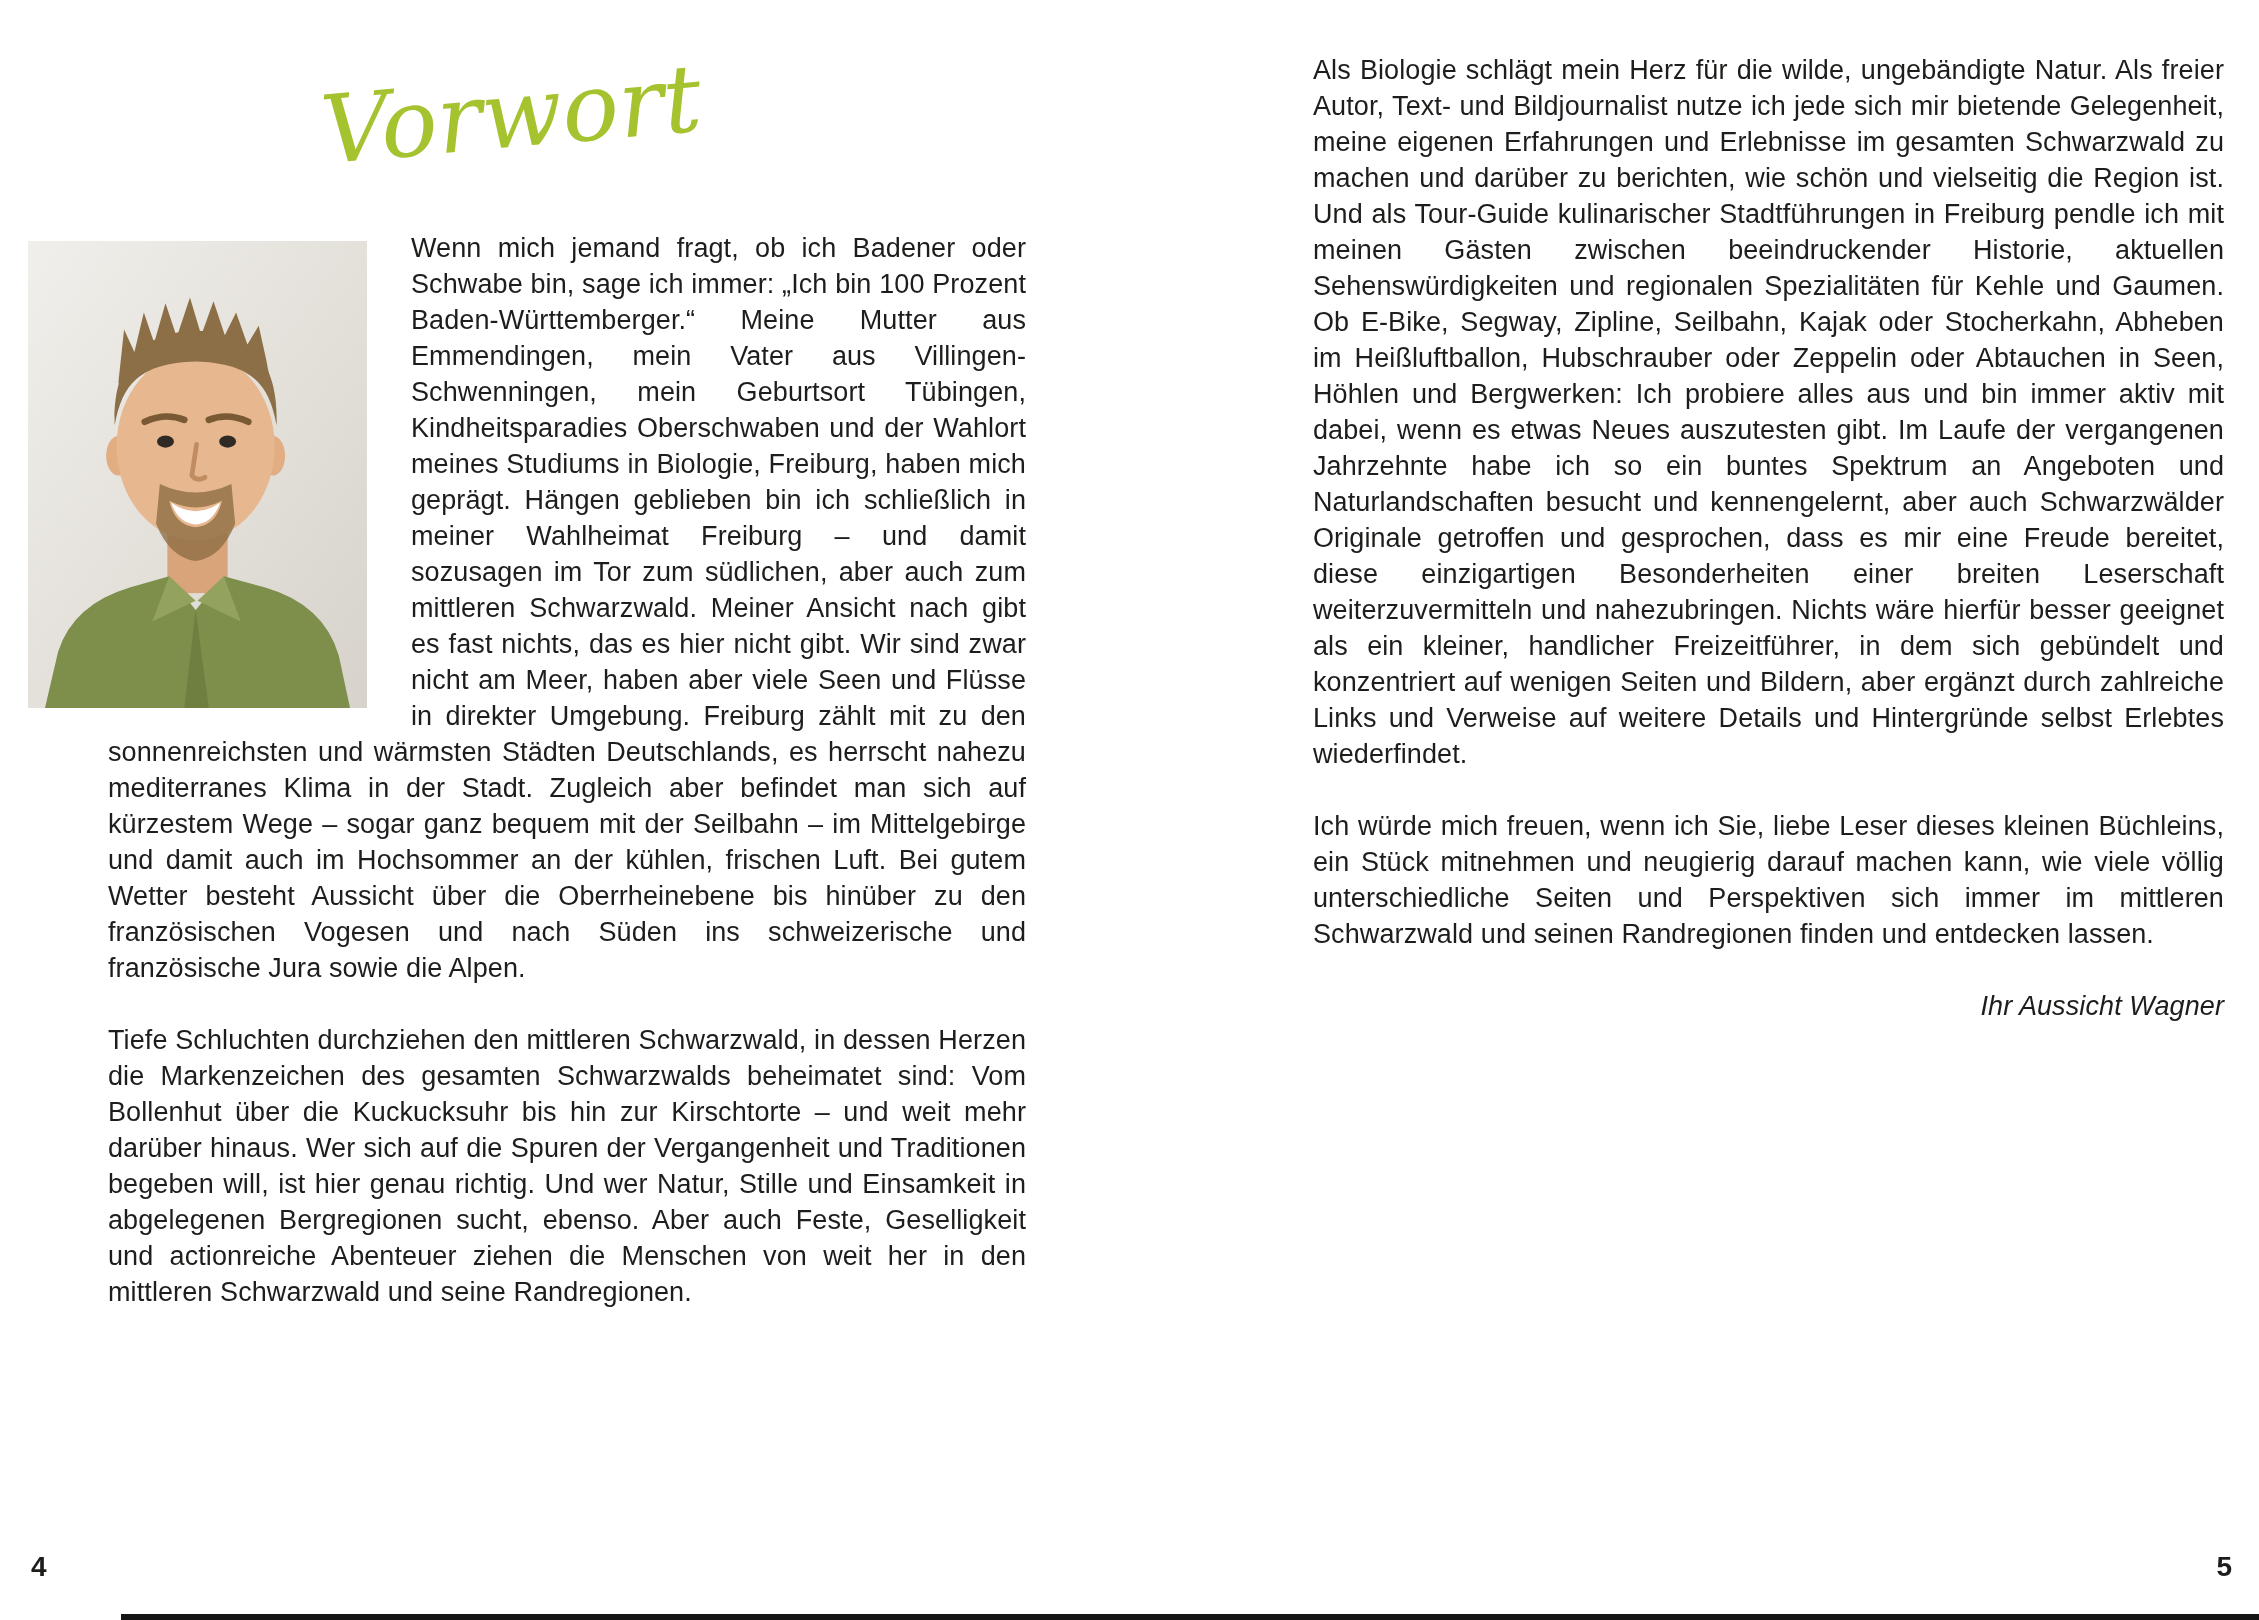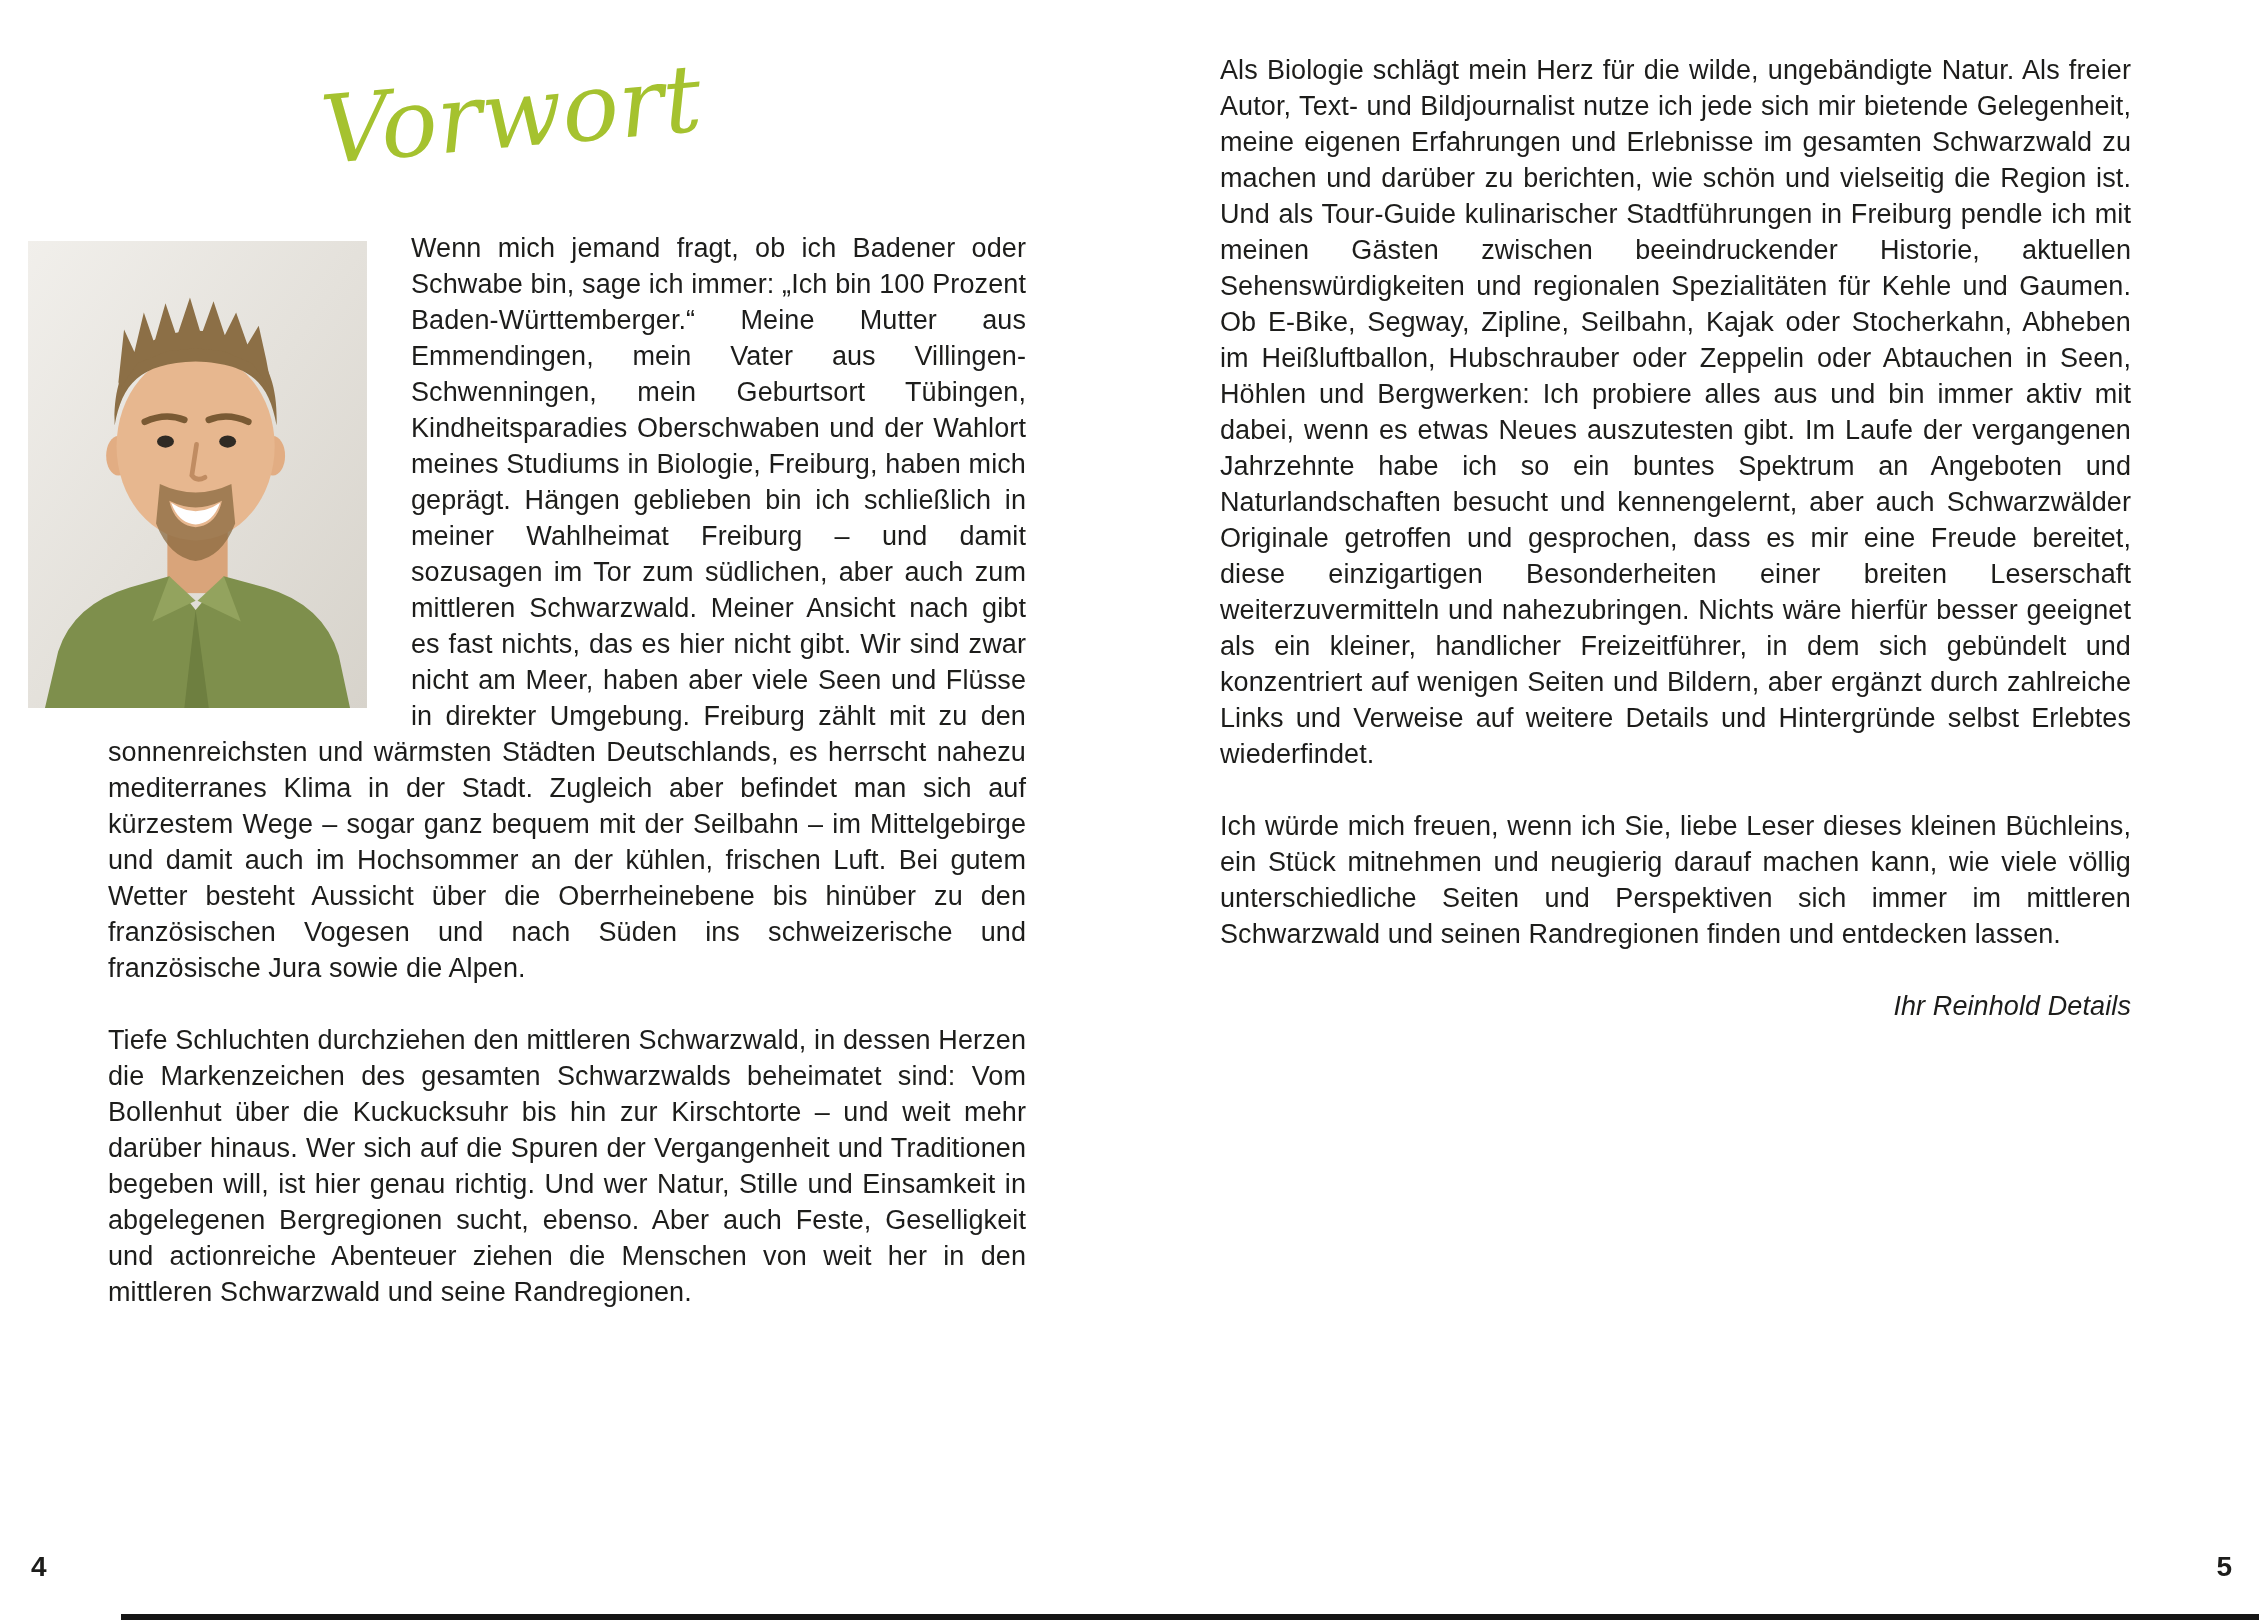--- a/index.html
+++ b/index.html
@@ -12,21 +12,21 @@
   .spread {
     position: relative;
     width: 2260px;
     height: 1621px;
     background: #ffffff;
     font-family: "Liberation Sans", sans-serif;
     color: var(--text, #1d1d1b);
   }
   .col { position: absolute; }
   .col-left  { left: 108px;  top: 56px; width: 918px; }
-  .col-right { left: 1220px; top: 52px; width: 911px; }
+  .col-right { left: 1313px; top: 52px; width: 911px; }
 
   h1.title {
     font-family: "DejaVu Serif", serif;
     font-style: italic;
     font-weight: normal;
     font-size: 94px;
     line-height: 1.15;
     color: var(--accent-green, #a5c22f);
     text-align: center;
     transform: rotate(-5deg) translateX(-56px);
@@ -125,21 +125,21 @@
       </svg>
     </div>
 
     <p class="body-text">Wenn mich jemand fragt, ob ich Badener oder Schwabe bin, sage ich immer: „Ich bin 100 Prozent Baden-Württemberger.“ Meine Mutter aus Emmendingen, mein Vater aus Villingen-Schwenningen, mein Geburtsort Tübingen, Kindheitsparadies Oberschwaben und der Wahlort meines Studiums in Biologie, Freiburg, haben mich geprägt. Hängen geblieben bin ich schließlich in meiner Wahlheimat Freiburg – und damit sozusagen im Tor zum südlichen, aber auch zum mittleren Schwarzwald. Meiner Ansicht nach gibt es fast nichts, das es hier nicht gibt. Wir sind zwar nicht am Meer, haben aber viele Seen und Flüsse in direkter Umgebung. Freiburg zählt mit zu den sonnenreichsten und wärmsten Städten Deutschlands, es herrscht nahezu mediterranes Klima in der Stadt. Zugleich aber befindet man sich auf kürzestem Wege – sogar ganz bequem mit der Seilbahn – im Mittelgebirge und damit auch im Hochsommer an der kühlen, frischen Luft. Bei gutem Wetter besteht Aussicht über die Oberrheinebene bis hinüber zu den französischen Vogesen und nach Süden ins schweizerische und französische Jura sowie die Alpen.</p>
     <p class="body-text">Tiefe Schluchten durchziehen den mittleren Schwarzwald, in dessen Herzen die Markenzeichen des gesamten Schwarzwalds beheimatet sind: Vom Bollenhut über die Kuckucksuhr bis hin zur Kirschtorte – und weit mehr darüber hinaus. Wer sich auf die Spuren der Vergangenheit und Traditionen begeben will, ist hier genau richtig. Und wer Natur, Stille und Einsamkeit in abgelegenen Bergregionen sucht, ebenso. Aber auch Feste, Geselligkeit und actionreiche Abenteuer ziehen die Menschen von weit her in den mittleren Schwarzwald und seine Randregionen.</p>
   </div>
 
   <div class="col col-right">
     <p class="body-text">Als Biologie schlägt mein Herz für die wilde, ungebändigte Natur. Als freier Autor, Text- und Bildjournalist nutze ich jede sich mir bietende Gelegenheit, meine eigenen Erfahrungen und Erlebnisse im gesamten Schwarzwald zu machen und darüber zu berichten, wie schön und vielseitig die Region ist. Und als Tour-Guide kulinarischer Stadtführungen in Freiburg pendle ich mit meinen Gästen zwischen beeindruckender Historie, aktuellen Sehenswürdigkeiten und regionalen Spezialitäten für Kehle und Gaumen. Ob E-Bike, Segway, Zipline, Seilbahn, Kajak oder Stocherkahn, Abheben im Heißluftballon, Hubschrauber oder Zeppelin oder Abtauchen in Seen, Höhlen und Bergwerken: Ich probiere alles aus und bin immer aktiv mit dabei, wenn es etwas Neues auszutesten gibt. Im Laufe der vergangenen Jahrzehnte habe ich so ein buntes Spektrum an Angeboten und Naturlandschaften besucht und kennengelernt, aber auch Schwarzwälder Originale getroffen und gesprochen, dass es mir eine Freude bereitet, diese einzigartigen Besonderheiten einer breiten Leserschaft weiterzuvermitteln und nahezubringen. Nichts wäre hierfür besser geeignet als ein kleiner, handlicher Freizeitführer, in dem sich gebündelt und konzentriert auf wenigen Seiten und Bildern, aber ergänzt durch zahlreiche Links und Verweise auf weitere Details und Hintergründe selbst Erlebtes wiederfindet.</p>
     <p class="body-text">Ich würde mich freuen, wenn ich Sie, liebe Leser dieses kleinen Büchleins, ein Stück mitnehmen und neugierig darauf machen kann, wie viele völlig unterschiedliche Seiten und Perspektiven sich immer im mittleren Schwarzwald und seinen Randregionen finden und entdecken lassen.</p>
-    <p class="body-text signature">Ihr Reinhold Details</p>
+    <p class="body-text signature">Ihr Aussicht Wagner</p>
   </div>
 
   <div class="page-number pn-left">4</div>
   <div class="page-number pn-right">5</div>
 
   <div class="bottom-edge"></div>
 
 </div>
 
 

